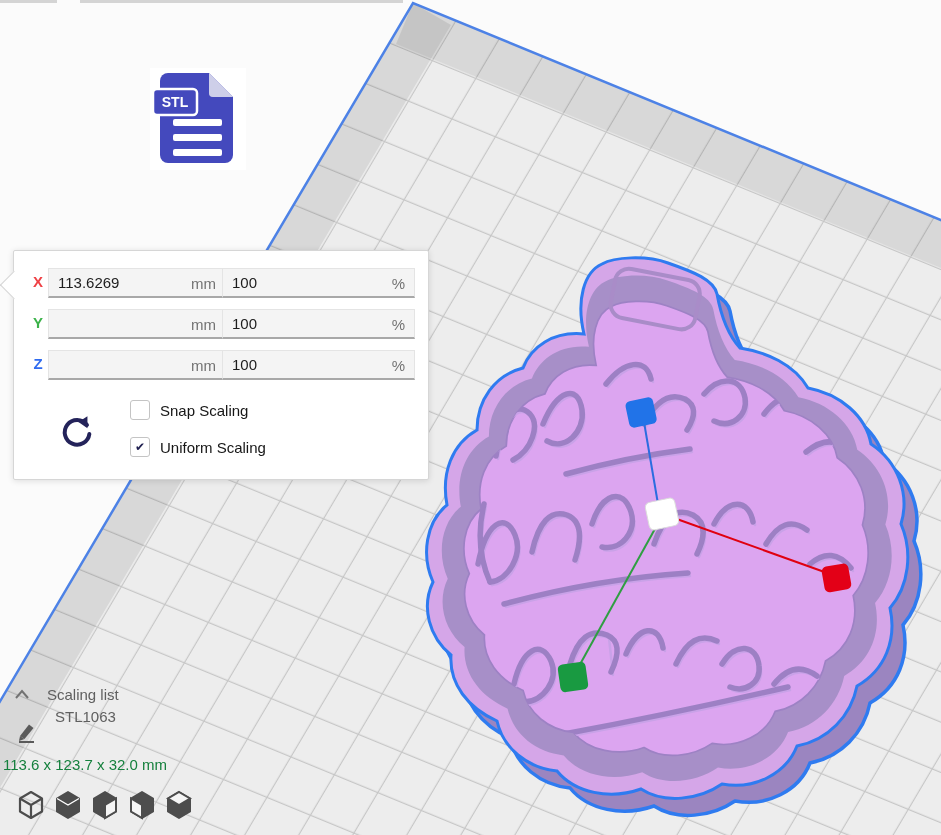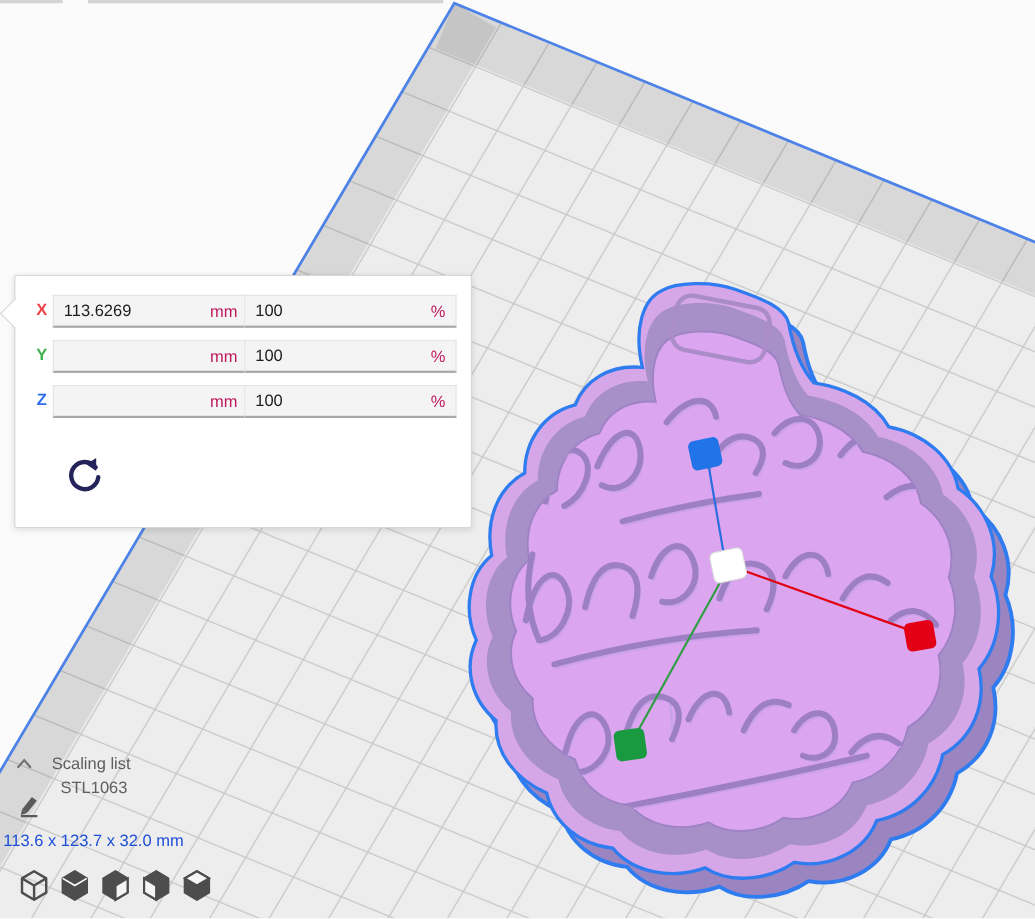--- a/index.html
+++ b/index.html
@@ -29,38 +29,38 @@
   .row-x{top:17px;} .row-y{top:58px;} .row-z{top:99px;}
   .axis-label{position:absolute;left:15px;top:5px;width:18px;font-size:15px;font-weight:bold;text-align:center;}
   .axis-x{color:#ef4145;} .axis-y{color:#3cb24a;} .axis-z{color:#2f6bf0;}
   .field{position:absolute;top:0;height:30px;background:#f4f4f4;
          border:1px solid #e4e4e4;border-bottom:2px solid #a8a8a8;box-sizing:border-box;}
   .field input{width:100%;height:100%;border:none;background:transparent;outline:none;
                font-family:"Liberation Sans",sans-serif;font-size:15px;color:#1d1d1d;
                padding:0 36px 0 9px;box-sizing:border-box;}
   .size-field{left:34px;width:178px;}
   .pct-field{left:208px;width:193px;}
-  .unit{position:absolute;right:9px;top:6px;font-size:15px;color:#be185d;pointer-events:none;}
+  .unit{position:absolute;right:9px;top:6px;font-size:15px;color:#737373;pointer-events:none;}
   .reset-btn{position:absolute;left:44px;top:162px;width:38px;height:38px;border:none;
              background:transparent;padding:0;cursor:pointer;}
   .checks{position:absolute;left:116px;top:149px;}
   .check-row{display:flex;align-items:center;height:20px;margin-bottom:17px;cursor:pointer;}
   .checkbox{width:18px;height:18px;border:1px solid #c4c4c4;border-radius:3px;background:#fff;
             display:flex;align-items:center;justify-content:center;margin-right:10px;}
   .checkbox i{font-style:normal;font-size:12px;line-height:1;color:#1d1d4e;}
   .check-label{font-size:15px;color:#161616;}
 
   
   .object-list{position:absolute;left:0;top:680px;z-index:4;color:#5f5f5f;}
   .ol-row{position:absolute;white-space:nowrap;font-size:15px;}
   .ol-title{left:47px;top:6px;}
   .ol-chevron{position:absolute;left:14px;top:8px;}
   .ol-pencil{position:absolute;left:16px;top:40px;}
   .ol-name{left:55px;top:28px;}
-  .ol-dims{left:3px;top:76px;color:#1d4ed8;}
+  .ol-dims{left:3px;top:76px;color:#15803d;}
 
   
   .view-icons{position:absolute;left:16px;top:789px;z-index:4;display:flex;gap:7px;}
   .view-btn{width:30px;height:32px;padding:0;border:none;background:transparent;cursor:pointer;}
 </style>
 </head>
 <body>
 
 <div class="stage">
 
@@ -167,20 +167,32 @@
       <rect x="627" y="399" width="28" height="27" rx="5" fill="#2173e8" transform="rotate(-12 641 412)"></rect>
       <rect x="823" y="565" width="27" height="26" rx="5" fill="#e30017" transform="rotate(-10 836 578)"></rect>
       <rect x="559" y="663" width="28" height="28" rx="5" fill="#199a41" transform="rotate(-8 573 677)"></rect>
       <rect x="647" y="500" width="30" height="28" rx="5" fill="#ffffff" stroke="#dcdcdc" transform="rotate(-12 662 514)"></rect>
     </g>
   </svg>
 
   <div class="top-strip strip-a"></div>
   <div class="top-strip strip-b"></div>
 
+  <div class="stl-icon">
+    <svg width="96" height="102" viewBox="0 0 96 102">
+      <path d="M10,13 a8,8 0 0 1 8,-8 H59 L83,29 V87 a8,8 0 0 1 -8,8 H18 a8,8 0 0 1 -8,-8 Z" fill="#4449bd"></path>
+      <path d="M59,5 L83,29 H63 a4,4 0 0 1 -4,-4 Z" fill="#ffffff"></path>
+      <path d="M59,5 L59,25 a4,4 0 0 0 4,4 L83,29 L76,22 L66,12 Z" fill="#3b40a8" opacity="0.25"></path>
+      <rect x="3" y="21" width="44" height="26" rx="4" fill="#4449bd" stroke="#ffffff" stroke-width="2.5"></rect>
+      <text x="25" y="39" text-anchor="middle" font-family="Liberation Sans, sans-serif" font-size="14" font-weight="bold" fill="#ffffff">STL</text>
+      <rect x="23" y="51" width="49" height="7" rx="2" fill="#ffffff"></rect>
+      <rect x="23" y="66" width="49" height="7" rx="2" fill="#ffffff"></rect>
+      <rect x="23" y="81" width="49" height="7" rx="2" fill="#ffffff"></rect>
+    </svg>
+  </div>
 
   <div class="scale-panel">
     <div class="panel-notch"></div>
 
     <div class="axis-row row-x">
       <span class="axis-label axis-x">X</span>
       <div class="field size-field">
         <input readonly="" value="113.6269" style="">
         <span class="unit">mm</span>
       </div>
@@ -212,20 +224,32 @@
       </div>
     </div>
 
     <button class="reset-btn">
       <svg width="38" height="38" viewBox="0 0 40 40">
         <path d="M 30.5,12.5 A 13,13 0 1 0 33,22" fill="none" stroke="#24235a" stroke-width="4.2" stroke-linecap="round"></path>
         <polygon points="31,3.5 31,16 21.5,9.5" fill="#24235a"></polygon>
       </svg>
     </button>
 
+    <div class="checks">
+      <label class="check-row">
+        <span class="checkbox"></span>
+        <span class="check-label">Snap Scaling</span>
+      </label>
+      <label class="check-row">
+        <span class="checkbox">
+          <i>✔</i>
+        </span>
+        <span class="check-label">Uniform Scaling</span>
+      </label>
+    </div>
   </div>
 
   <div class="object-list">
     <svg class="ol-chevron" width="16" height="12" viewBox="0 0 16 12">
       <polyline points="2,10 8,3 14,10" fill="none" stroke="#737373" stroke-width="2"></polyline>
     </svg>
     <div class="ol-row ol-title">Scaling list</div>
 
     <svg class="ol-pencil" width="24" height="24" viewBox="0 0 24 24">
       <polygon points="4,16 13,4.5 17.5,8 8.5,19" fill="#5a5a5a"></polygon>

